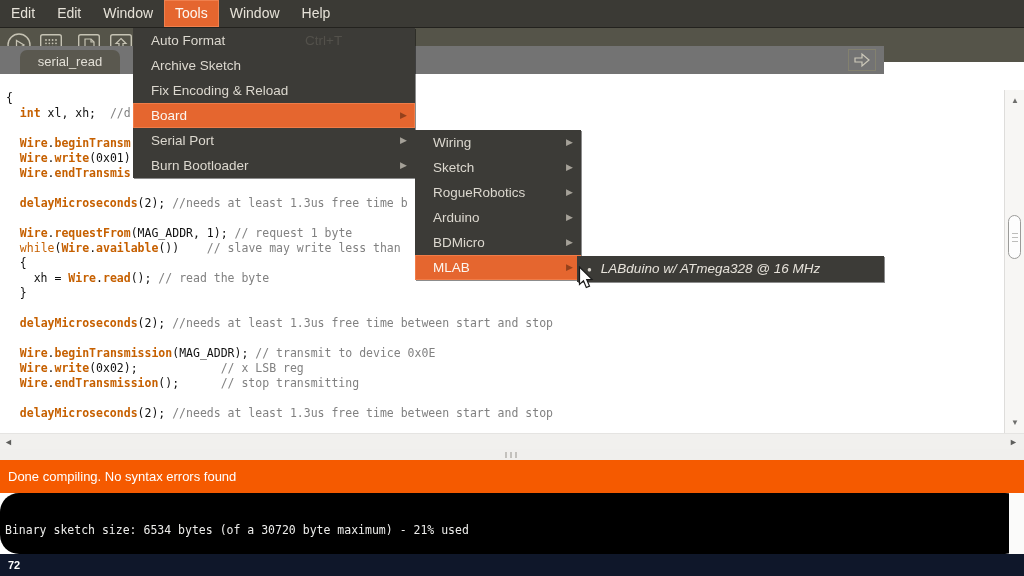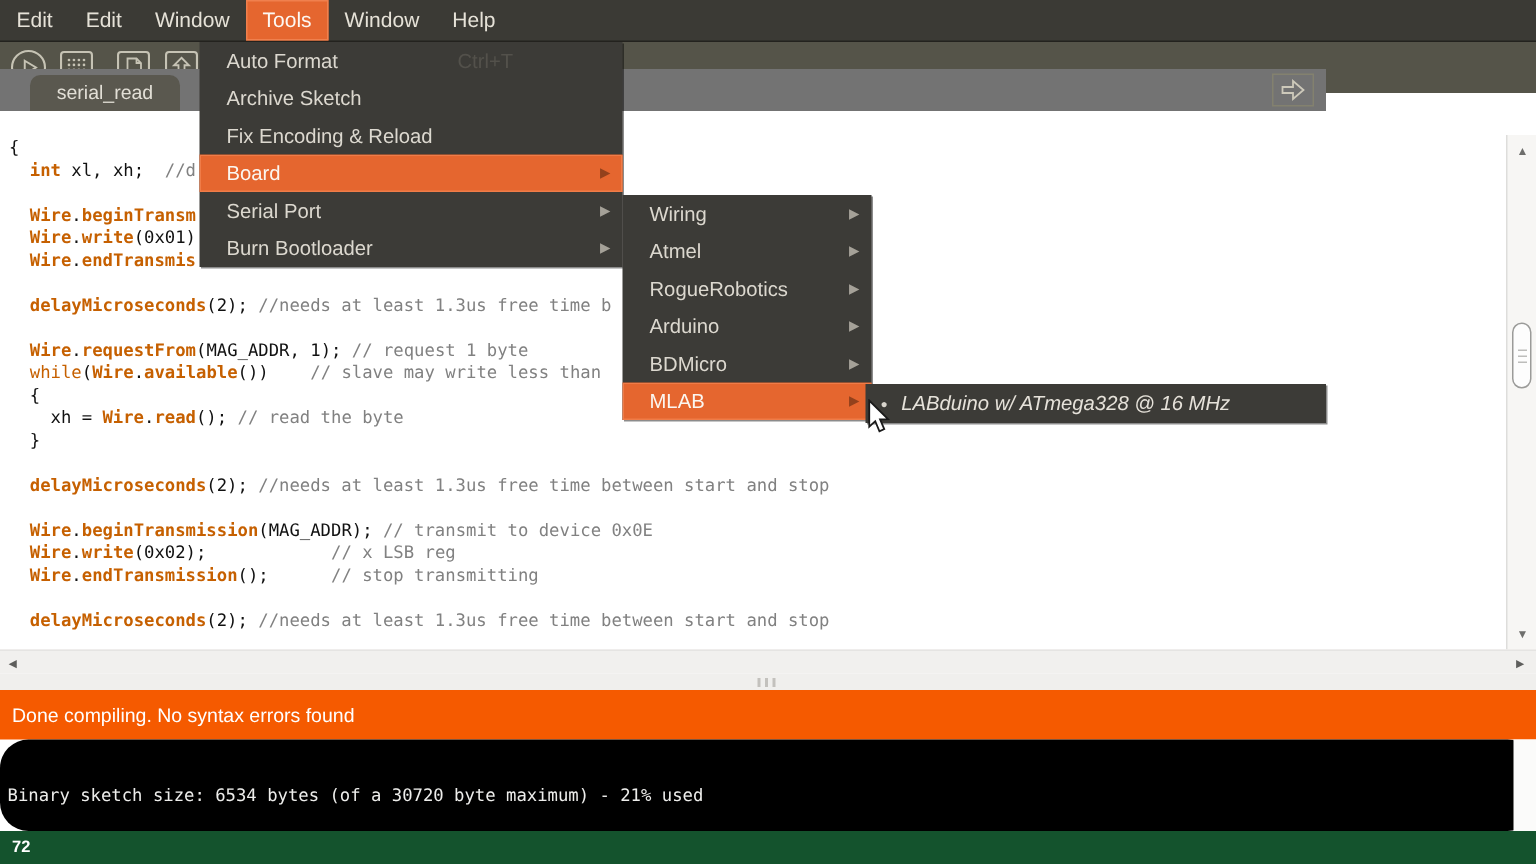--- a/index.html
+++ b/index.html
@@ -94,21 +94,21 @@
   }
   .console-text {
     position:absolute; left:5px; top:30px; color:#EDEDEB;
     font-family:"DejaVu Sans Mono", monospace; font-size:11.5px; white-space:pre;
   }
   .console-strip {
     position:absolute; right:0; top:0; width:15px; height:61px; background:#FBFBFA;
   }
   .footer {
     position:absolute; left:0; top:554px; width:1024px; height:22px;
-    background:#14532d; display:flex; align-items:center; justify-content:space-between;
+    background:#0f172a; display:flex; align-items:center; justify-content:space-between;
     padding:0 8px;
   }
   .footer-line { color:#FFFFFF; font-size:11px; font-weight:bold; }
   .footer-board { color:#B3AF9F; font-size:11px; }
   
   .popup {
     position:absolute; background:#3C3B37; z-index:10;
     box-shadow:1px 1px 0 rgba(0,0,0,0.45);
   }
   #tools-menu  { left:133px; top:28px;  width:282px; }
@@ -253,21 +253,21 @@
   <div class="popup" id="tools-menu">
       <div class="menu-item"><span>Auto Format</span><span class="shortcut">Ctrl+T</span></div>
       <div class="menu-item"><span>Archive Sketch</span></div>
       <div class="menu-item"><span>Fix Encoding &amp; Reload</span></div>
       <div class="menu-item hl"><span>Board</span><span class="arrow">▶</span></div>
       <div class="menu-item"><span>Serial Port</span><span class="arrow">▶</span></div>
       <div class="menu-item"><span>Burn Bootloader</span><span class="arrow">▶</span></div>
     </div>
   <div class="popup" id="board-menu">
       <div class="menu-item"><span>Wiring</span><span class="arrow">▶</span></div>
-      <div class="menu-item"><span>Atmel</span><span class="arrow">▶</span></div>
+      <div class="menu-item"><span>Sketch</span><span class="arrow">▶</span></div>
       <div class="menu-item"><span>RogueRobotics</span><span class="arrow">▶</span></div>
       <div class="menu-item"><span>Arduino</span><span class="arrow">▶</span></div>
       <div class="menu-item"><span>BDMicro</span><span class="arrow">▶</span></div>
       <div class="menu-item hl"><span>MLAB</span><span class="arrow">▶</span></div>
     </div>
   <div class="popup" id="mlab-menu">
       <div class="menu-item"><span class="bullet" style="font-size: 8px; vertical-align: 1px;">●</span><span>LABduino w/ ATmega328 @ 16 MHz</span></div>
     </div>
 
   <span class="cursor">

